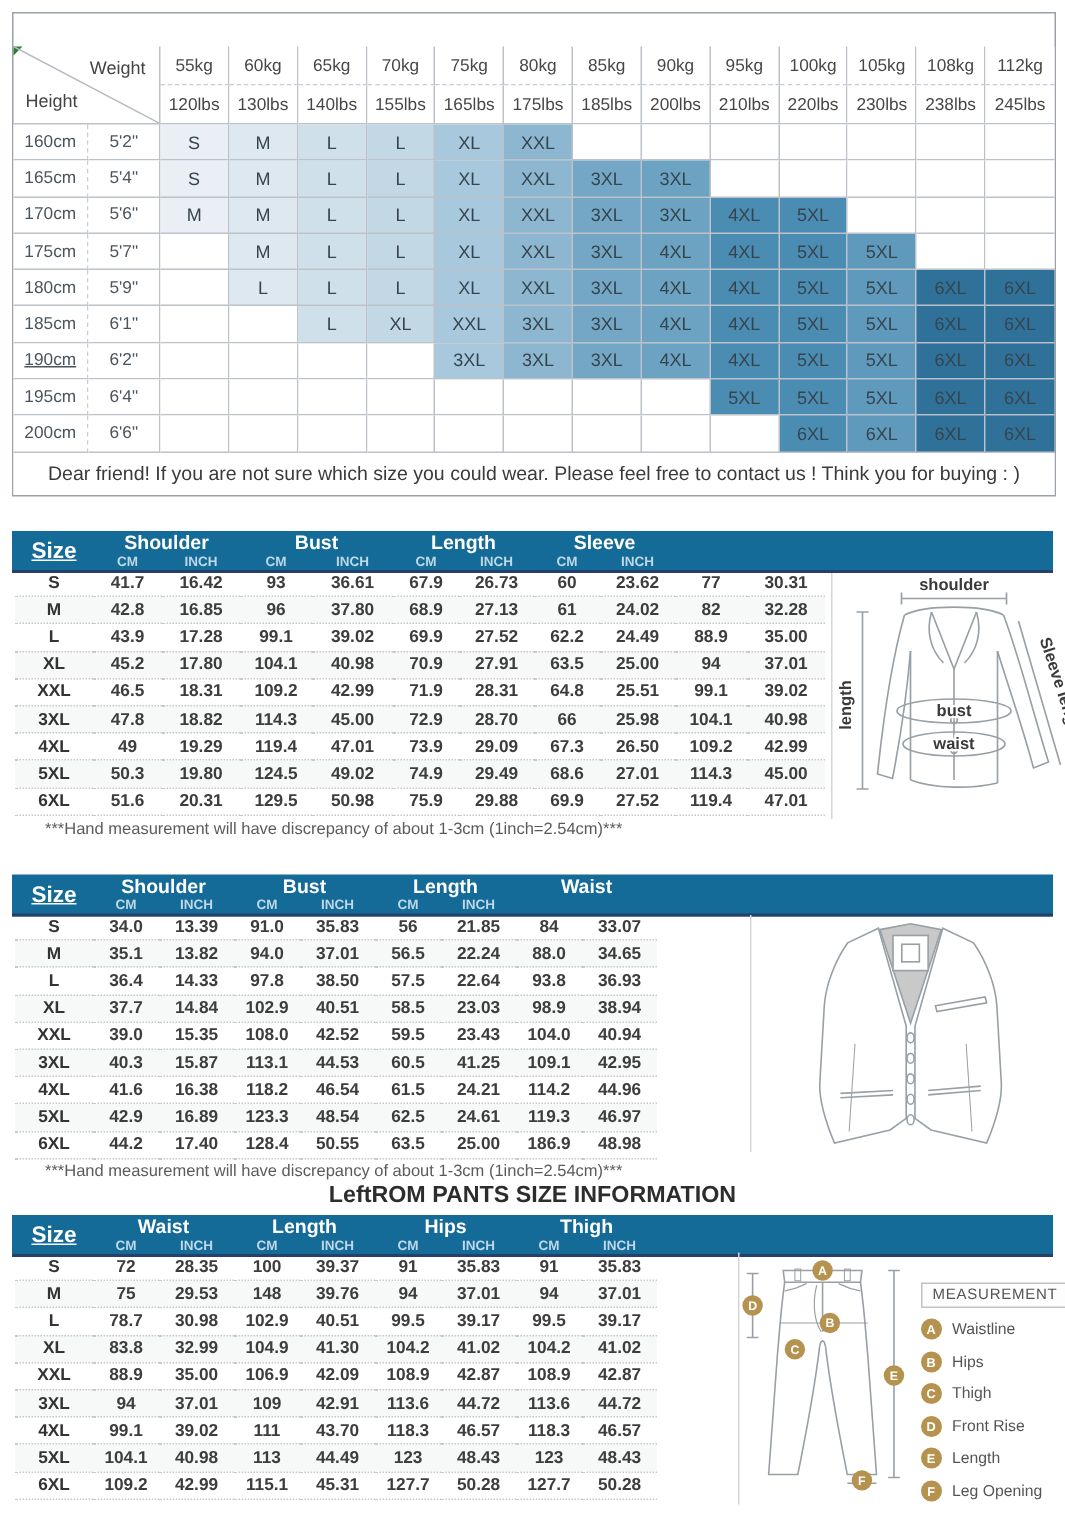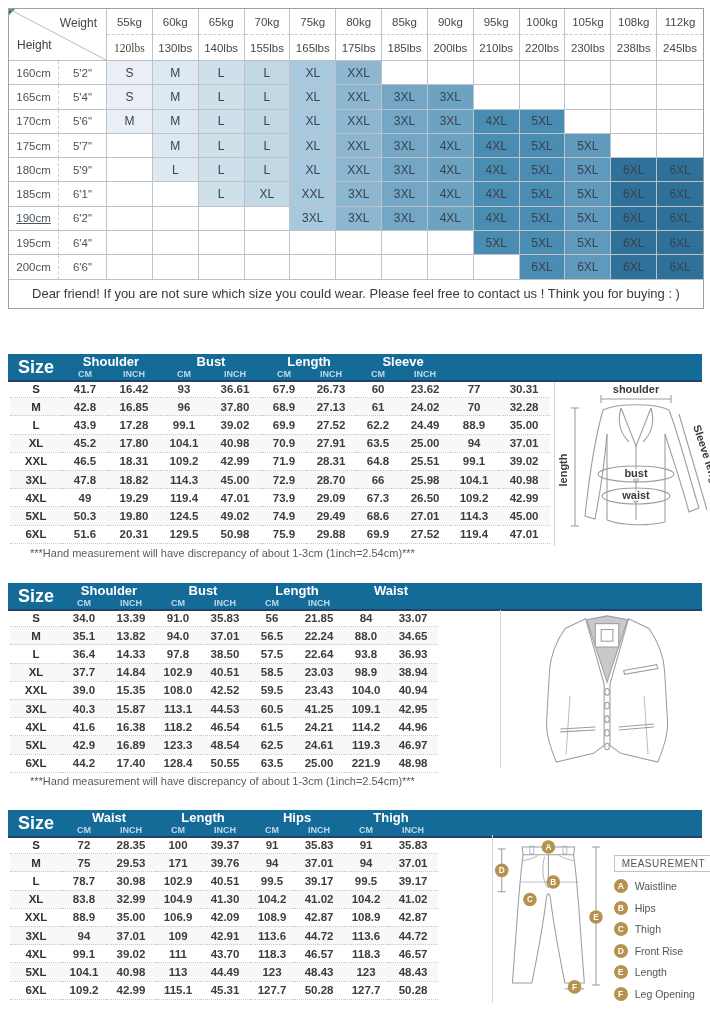--- a/index.html
+++ b/index.html
@@ -1,41 +1,41 @@
 <!DOCTYPE html>
 <html><head>
 <meta charset="utf-8">
 <style>
   html,body{margin:0;padding:0;background:#fff;}
   body{width:710px;height:1024px;position:relative;font-family:"Liberation Sans",sans-serif;overflow:hidden;}
 
   
   #recommend{position:absolute;left:8px;top:8px;width:694px;border:1px solid #9aa1a7;background:#fff;}
   .rc-title{height:25px;line-height:25px;text-align:center;font-size:16px;font-weight:600;color:#2d2d2d;letter-spacing:.5px;border-bottom:1px solid #9aa1a7;}
-  .rc-grid{display:grid;grid-template-columns:50px 48px repeat(13,1fr);grid-template-rows:26px 26px repeat(9,24.3px) 28px;}
+  .rc-grid{display:grid;grid-template-columns:50px 48px repeat(13,1fr);grid-template-rows:26px 26px repeat(9,24.3px) 28px;margin-top:22px;}
   .rc-cell{border-right:1px solid #bcc2c7;border-bottom:1px solid #bcc2c7;display:flex;align-items:center;justify-content:center;font-size:11.5px;color:#4a545c;background:#fff;overflow:hidden;}
   .rc-cell.kg{border-bottom:1px dashed #c8cdd1;color:#474747;}
   .rc-cell.lbs{color:#474747;}
   .rc-cell.hcm{border-right:1px dashed #c8cdd1;}
   .rc-cell.sz{font-size:12px;color:#36444d;}
   .rc-diag{position:relative;grid-row:1/3;grid-column:1/3;border-right:1px solid #bcc2c7;border-bottom:1px solid #bcc2c7;}
   .rc-diag::before{content:"";position:absolute;top:0;left:0;border-top:6px solid #2e7d32;border-right:6px solid transparent;}
   .rc-diag svg{position:absolute;inset:0;width:100%;height:100%;}
   .rc-diag .w{position:absolute;top:7px;right:9px;font-size:12px;color:#444;}
   .rc-diag .h{position:absolute;bottom:8px;left:8px;font-size:12px;color:#444;}
   .rc-note{grid-column:1/-1;grid-row:12;border:none;display:flex;align-items:center;justify-content:center;font-size:13px;color:#3a3a3a;}
 
   
   .sizeinfo{position:absolute;left:8px;width:694px;}
   .sizeinfo h2{margin:0;height:20px;line-height:20px;text-align:center;font-size:15.5px;font-weight:600;color:#2d2d2d;}
   .band{position:absolute;left:0;width:694px;height:26px;background:#156b98;border-bottom:2px solid #25416b;}
   table.szt{position:absolute;left:2px;border-collapse:collapse;table-layout:fixed;z-index:2;}
   table.szt thead th{color:#fff;padding:0;text-align:center;vertical-align:middle;}
   table.szt th.gname{font-size:13px;font-weight:700;height:15px;}
-  table.szt th.sizeh{font-size:18px;font-weight:700;}
+  table.szt th.sizeh{font-size:15px;font-weight:700;text-decoration:underline;}
   table.szt th.unit{font-size:9px;font-weight:600;color:#bfd8e7;height:11px;vertical-align:top;}
   table.szt tbody td{height:17.2px;text-align:center;font-size:11.5px;font-weight:600;color:#3d3d3d;border-bottom:1px dotted #c9c9c9;padding:0;}
   table.szt tbody tr:nth-child(even) td{background:#f7f9f9;}
   table.szt td.szc{font-weight:700;color:#333;}
   .footnote{position:absolute;font-size:11px;color:#5b5b5b;}
   .diagram{position:absolute;border-left:1px solid #d6d6d6;}
   .diagram svg text{font-family:"Liberation Sans",sans-serif;}
   .dlabel{font-size:11px;font-weight:700;fill:#3a3a3a;}
 
   
@@ -65,21 +65,21 @@
       <div class="rc-cell kg" style="grid-area: 1 / 6;">70kg</div>
       <div class="rc-cell kg" style="grid-area: 1 / 7;">75kg</div>
       <div class="rc-cell kg" style="grid-area: 1 / 8;">80kg</div>
       <div class="rc-cell kg" style="grid-area: 1 / 9;">85kg</div>
       <div class="rc-cell kg" style="grid-area: 1 / 10;">90kg</div>
       <div class="rc-cell kg" style="grid-area: 1 / 11;">95kg</div>
       <div class="rc-cell kg" style="grid-area: 1 / 12;">100kg</div>
       <div class="rc-cell kg" style="grid-area: 1 / 13;">105kg</div>
       <div class="rc-cell kg" style="grid-area: 1 / 14;">108kg</div>
       <div class="rc-cell kg" style="grid-area: 1 / 15; border-right: none;">112kg</div>
-      <div class="rc-cell lbs" style="grid-area: 2 / 3; font-family: Liberation Serif, serif;">120lbs</div>
+      <div class="rc-cell lbs" style="grid-area: 2 / 3;">120lbs</div>
       <div class="rc-cell lbs" style="grid-area: 2 / 4;">130lbs</div>
       <div class="rc-cell lbs" style="grid-area: 2 / 5;">140lbs</div>
       <div class="rc-cell lbs" style="grid-area: 2 / 6;">155lbs</div>
       <div class="rc-cell lbs" style="grid-area: 2 / 7;">165lbs</div>
       <div class="rc-cell lbs" style="grid-area: 2 / 8;">175lbs</div>
       <div class="rc-cell lbs" style="grid-area: 2 / 9;">185lbs</div>
       <div class="rc-cell lbs" style="grid-area: 2 / 10;">200lbs</div>
       <div class="rc-cell lbs" style="grid-area: 2 / 11;">210lbs</div>
       <div class="rc-cell lbs" style="grid-area: 2 / 12;">220lbs</div>
       <div class="rc-cell lbs" style="grid-area: 2 / 13;">230lbs</div>
@@ -279,21 +279,21 @@
         <tr>
           <td class="szc">M</td>
           <td>42.8</td>
           <td>16.85</td>
           <td>96</td>
           <td>37.80</td>
           <td>68.9</td>
           <td>27.13</td>
           <td>61</td>
           <td>24.02</td>
-          <td>70</td>
+          <td>82</td>
           <td>32.28</td>
         </tr>
         <tr>
           <td class="szc">L</td>
           <td>43.9</td>
           <td>17.28</td>
           <td>99.1</td>
           <td>39.02</td>
           <td>69.9</td>
           <td>27.52</td>
@@ -544,21 +544,21 @@
           <td>46.97</td>
         </tr>
         <tr>
           <td class="szc">6XL</td>
           <td>44.2</td>
           <td>17.40</td>
           <td>128.4</td>
           <td>50.55</td>
           <td>63.5</td>
           <td>25.00</td>
-          <td>221.9</td>
+          <td>186.9</td>
           <td>48.98</td>
         </tr>
       </tbody>
     </table>
   <div class="footnote" style="top:215px;left:22px;">***Hand measurement will have discrepancy of about 1-3cm (1inch=2.54cm)***</div>
   <div class="diagram" style="left:492px;top:50px;width:212px;height:158px;">
     <svg width="204" height="156" viewBox="0 0 204 160" style="margin-left:6px;">
       <g stroke="#98a0a6" stroke-width="1.1" fill="#ffffff">
         <path d="M79,10 L100,6 L121,10 L100,74 Z" fill="#c9c9c9"></path>
         <path d="M78,9 L57,19 C48,32 42,48 41,62 L38,114 C37,128 43,144 48,156 L86,147 L97,139 L97,76 L78,9 Z"></path>
@@ -574,20 +574,21 @@
         <path d="M52,122 L88,120 M52,125 L88,123"></path>
         <path d="M112,120 L148,117 M112,123 L148,120"></path>
         <path d="M62,88 L58,148" stroke-width="0.7"></path>
         <path d="M138,88 L142,148" stroke-width="0.7"></path>
       </g>
     </svg>
   </div>
 </section>
 
 <section class="sizeinfo" id="pants-section" style="top:787px;height:234px;">
+  <h2>LeftROM PANTS SIZE INFORMATION</h2>
   <div class="band" style="top:23px;"></div>
   <table class="szt" style="top:23px;width:428px;">
       <colgroup>
         <col style="width: 52px;">
         <col style="width: 44px;">
         <col style="width: 50px;">
         <col style="width: 44px;">
         <col style="width: 50px;">
         <col style="width: 44px;">
         <col style="width: 50px;">
@@ -622,21 +623,21 @@
           <td>39.37</td>
           <td>91</td>
           <td>35.83</td>
           <td>91</td>
           <td>35.83</td>
         </tr>
         <tr>
           <td class="szc">M</td>
           <td>75</td>
           <td>29.53</td>
-          <td>171</td>
+          <td>148</td>
           <td>39.76</td>
           <td>94</td>
           <td>37.01</td>
           <td>94</td>
           <td>37.01</td>
         </tr>
         <tr>
           <td class="szc">L</td>
           <td>78.7</td>
           <td>30.98</td>

